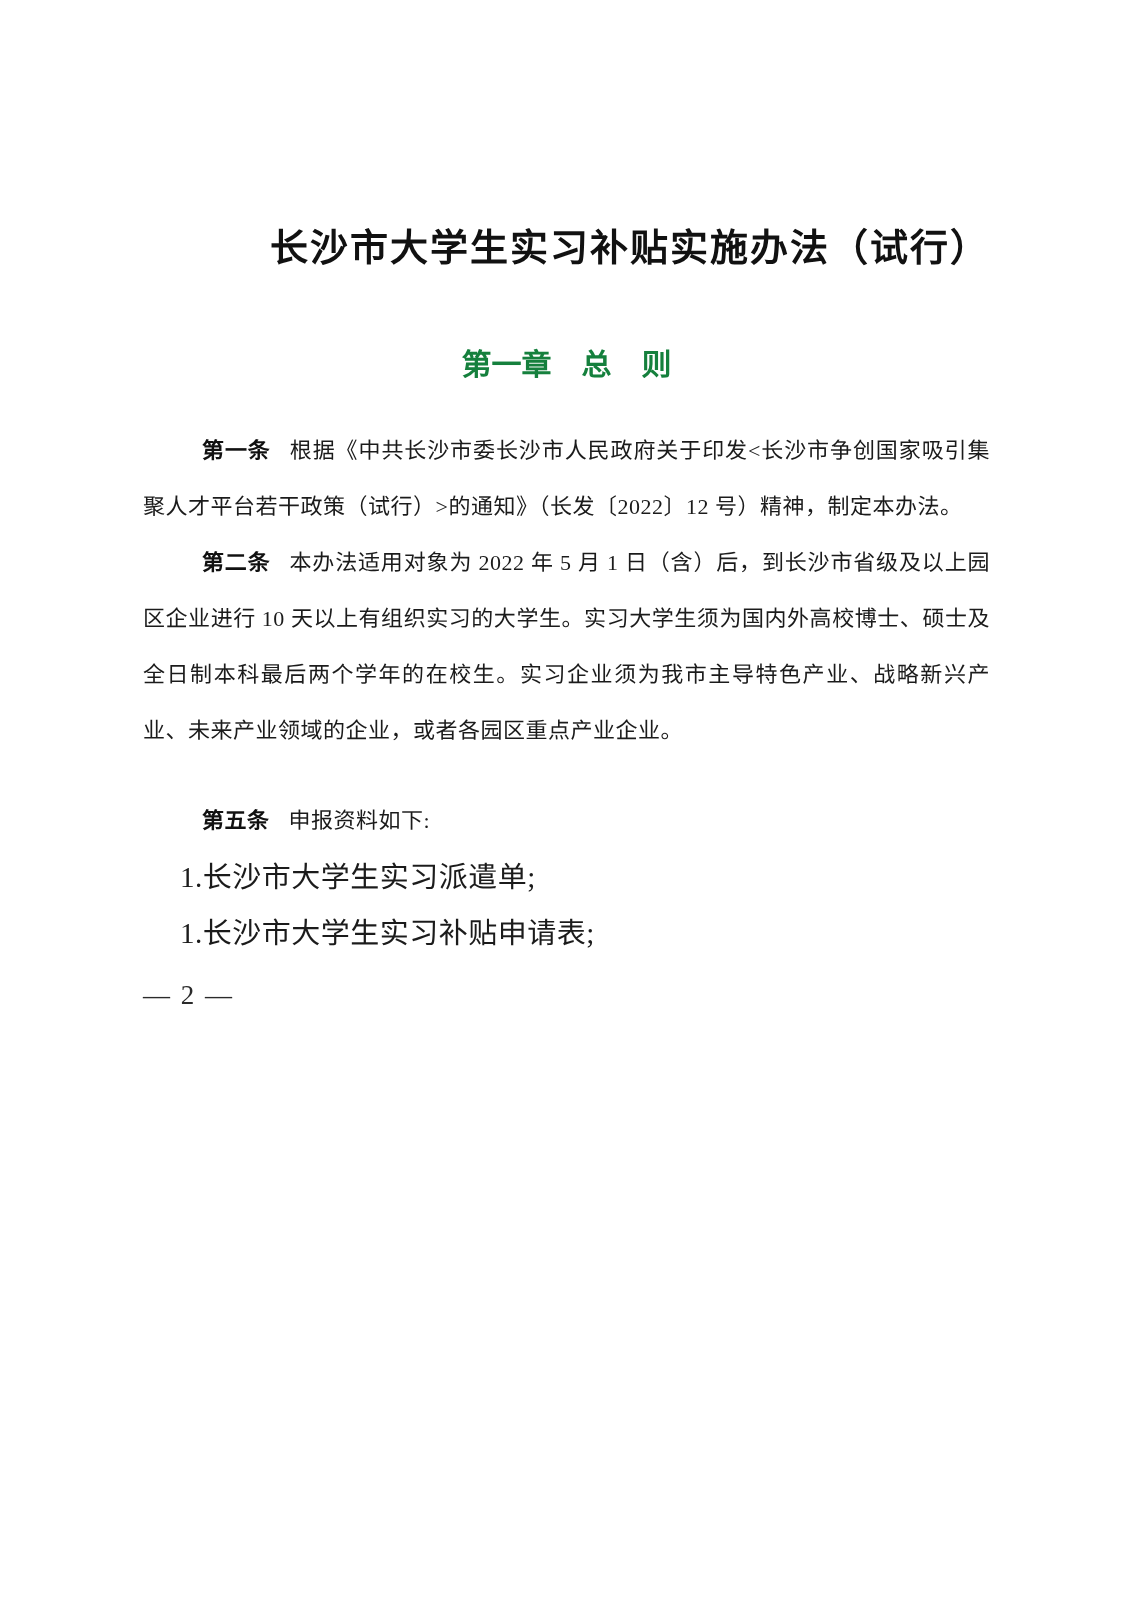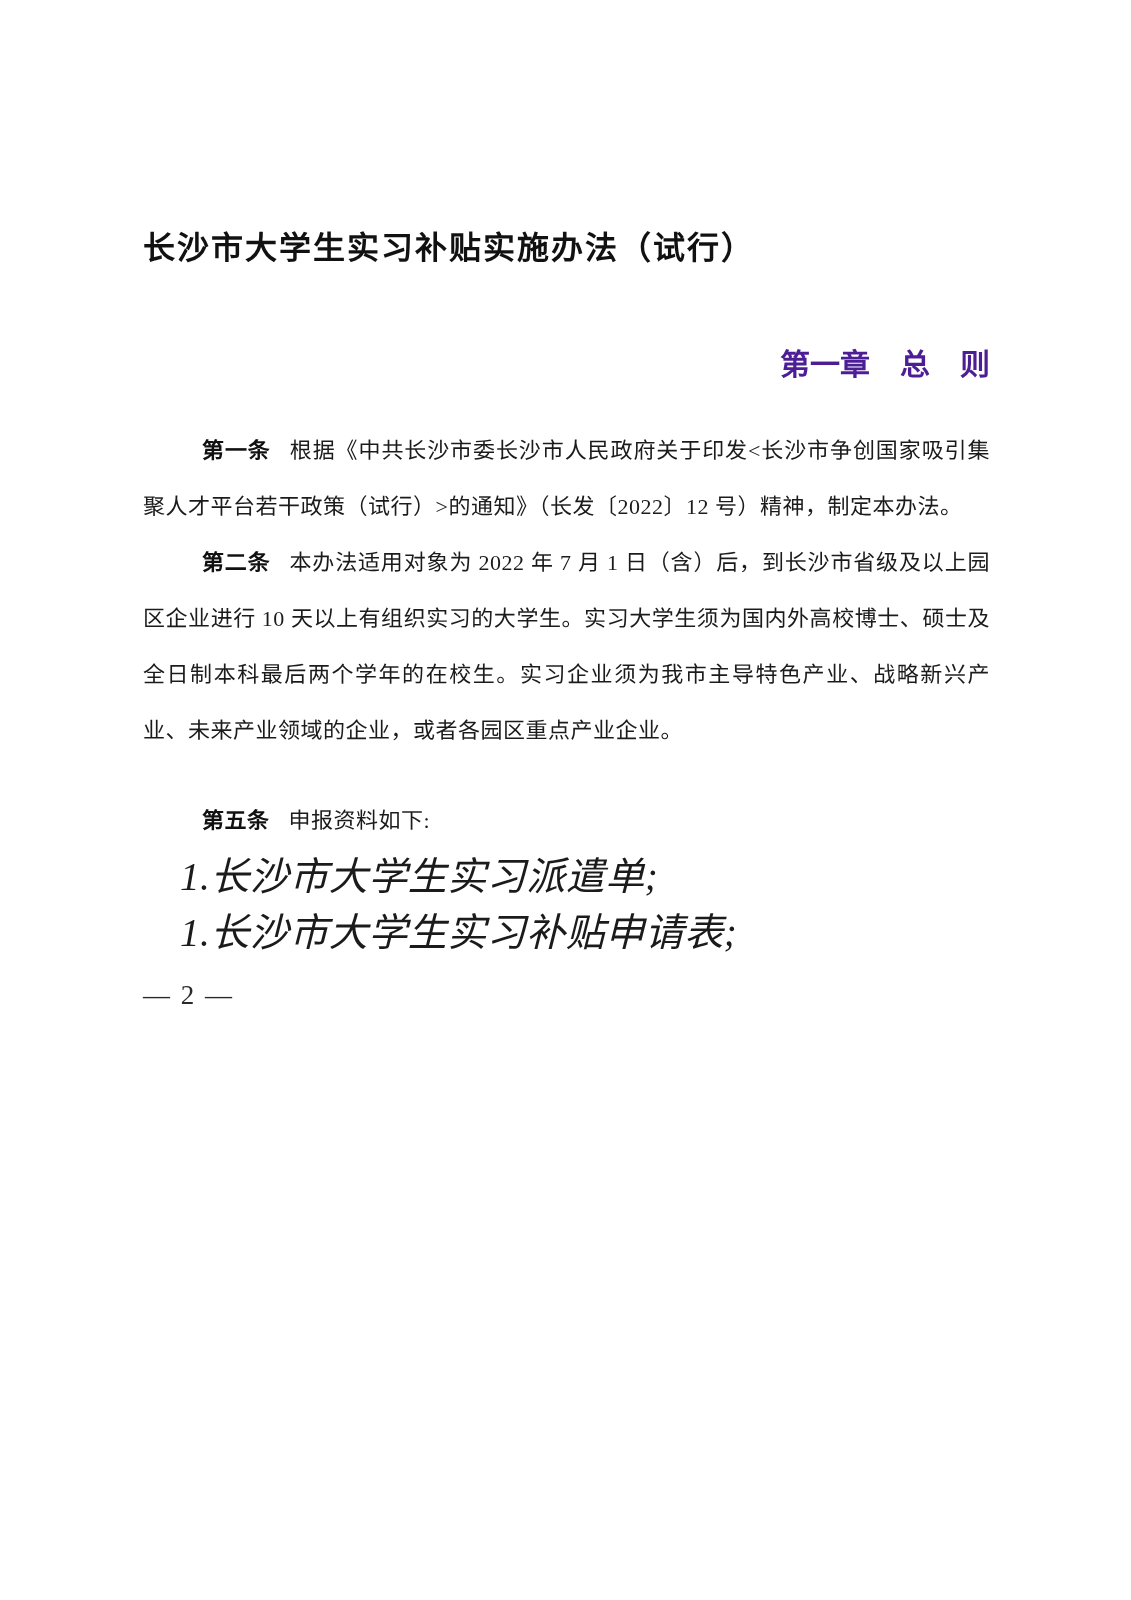--- a/index.html
+++ b/index.html
@@ -17,33 +17,33 @@
     overflow: hidden;
     font-family: "Liberation Serif", "DejaVu Serif", serif;
   }
   .content {
     padding: 224px 141px 0 143px;
   }
   .doc-title {
     margin: 0;
     font-family: "Liberation Serif", "DejaVu Serif", serif;
     font-weight: 700;
-    font-size: 32px;
+    font-size: 38px;
     line-height: 48px;
     letter-spacing: 2px;
-    text-align: left;
+    text-align: right;
     color: #111111;
   }
   .chapter-heading {
     font-family: "Liberation Sans", "DejaVu Sans", sans-serif;
     font-weight: 700;
     font-size: 30px;
     line-height: 38px;
-    text-align: right;
-    color: #4c1d95;
+    text-align: center;
+    color: #15803d;
   }
   #chapter-1-heading { margin: 74px 0 0 0; }
   #chapter-2-heading { margin: 37px 0 0 0; }
   .articles-block-1 { margin-top: 39px; }
   .articles-block-2 { margin-top: 34px; }
   .article {
     margin: 0;
     font-size: 22px;
     line-height: 56px;
     text-align: justify;
@@ -51,25 +51,24 @@
     text-indent: 59px;
     letter-spacing: 0.5px;
   }
   .article-label {
     font-weight: 700;
     margin-right: 19px;
     color: #111111;
   }
   .list-item {
     margin: 0;
-    font-size: 39px;
+    font-size: 29px;
     line-height: 56px;
     text-indent: 37px;
     letter-spacing: 0.5px;
-    font-style: italic;
   }
   .page-number {
     margin-top: 16px;
     font-size: 27px;
     line-height: 36px;
     letter-spacing: 2px;
     text-align: left;
     color: #2a2a2a;
   }
 </style>
@@ -79,21 +78,21 @@
 <div class="page">
   <div class="content">
 
     <h1 class="doc-title">长沙市大学生实习补贴实施办法（试行）</h1>
 
     <h2 class="chapter-heading" id="chapter-1-heading">第一章　总　则</h2>
 
     <div class="articles-block-1">
       <p class="article"><span class="article-label">第一条</span><span class="article-text">根据《中共长沙市委长沙市人民政府关于印发&lt;长沙市争创国家吸引集聚人才平台若干政策（试行）&gt;的通知》（长发〔2022〕12 号）精神，制定本办法。</span></p>
 
-      <p class="article"><span class="article-label">第二条</span><span class="article-text">本办法适用对象为 2022 年 7 月 1 日（含）后，到长沙市省级及以上园区企业进行 10 天以上有组织实习的大学生。实习大学生须为国内外高校博士、硕士及全日制本科最后两个学年的在校生。实习企业须为我市主导特色产业、战略新兴产业、未来产业领域的企业，或者各园区重点产业企业。</span></p>
+      <p class="article"><span class="article-label">第二条</span><span class="article-text">本办法适用对象为 2022 年 5 月 1 日（含）后，到长沙市省级及以上园区企业进行 10 天以上有组织实习的大学生。实习大学生须为国内外高校博士、硕士及全日制本科最后两个学年的在校生。实习企业须为我市主导特色产业、战略新兴产业、未来产业领域的企业，或者各园区重点产业企业。</span></p>
 
     </div>
 
 
     <div class="articles-block-2">
 
       <p class="article"><span class="article-label">第五条</span><span class="article-text">申报资料如下:</span></p>
 
       <p class="list-item">1.长沙市大学生实习派遣单;</p>
 

